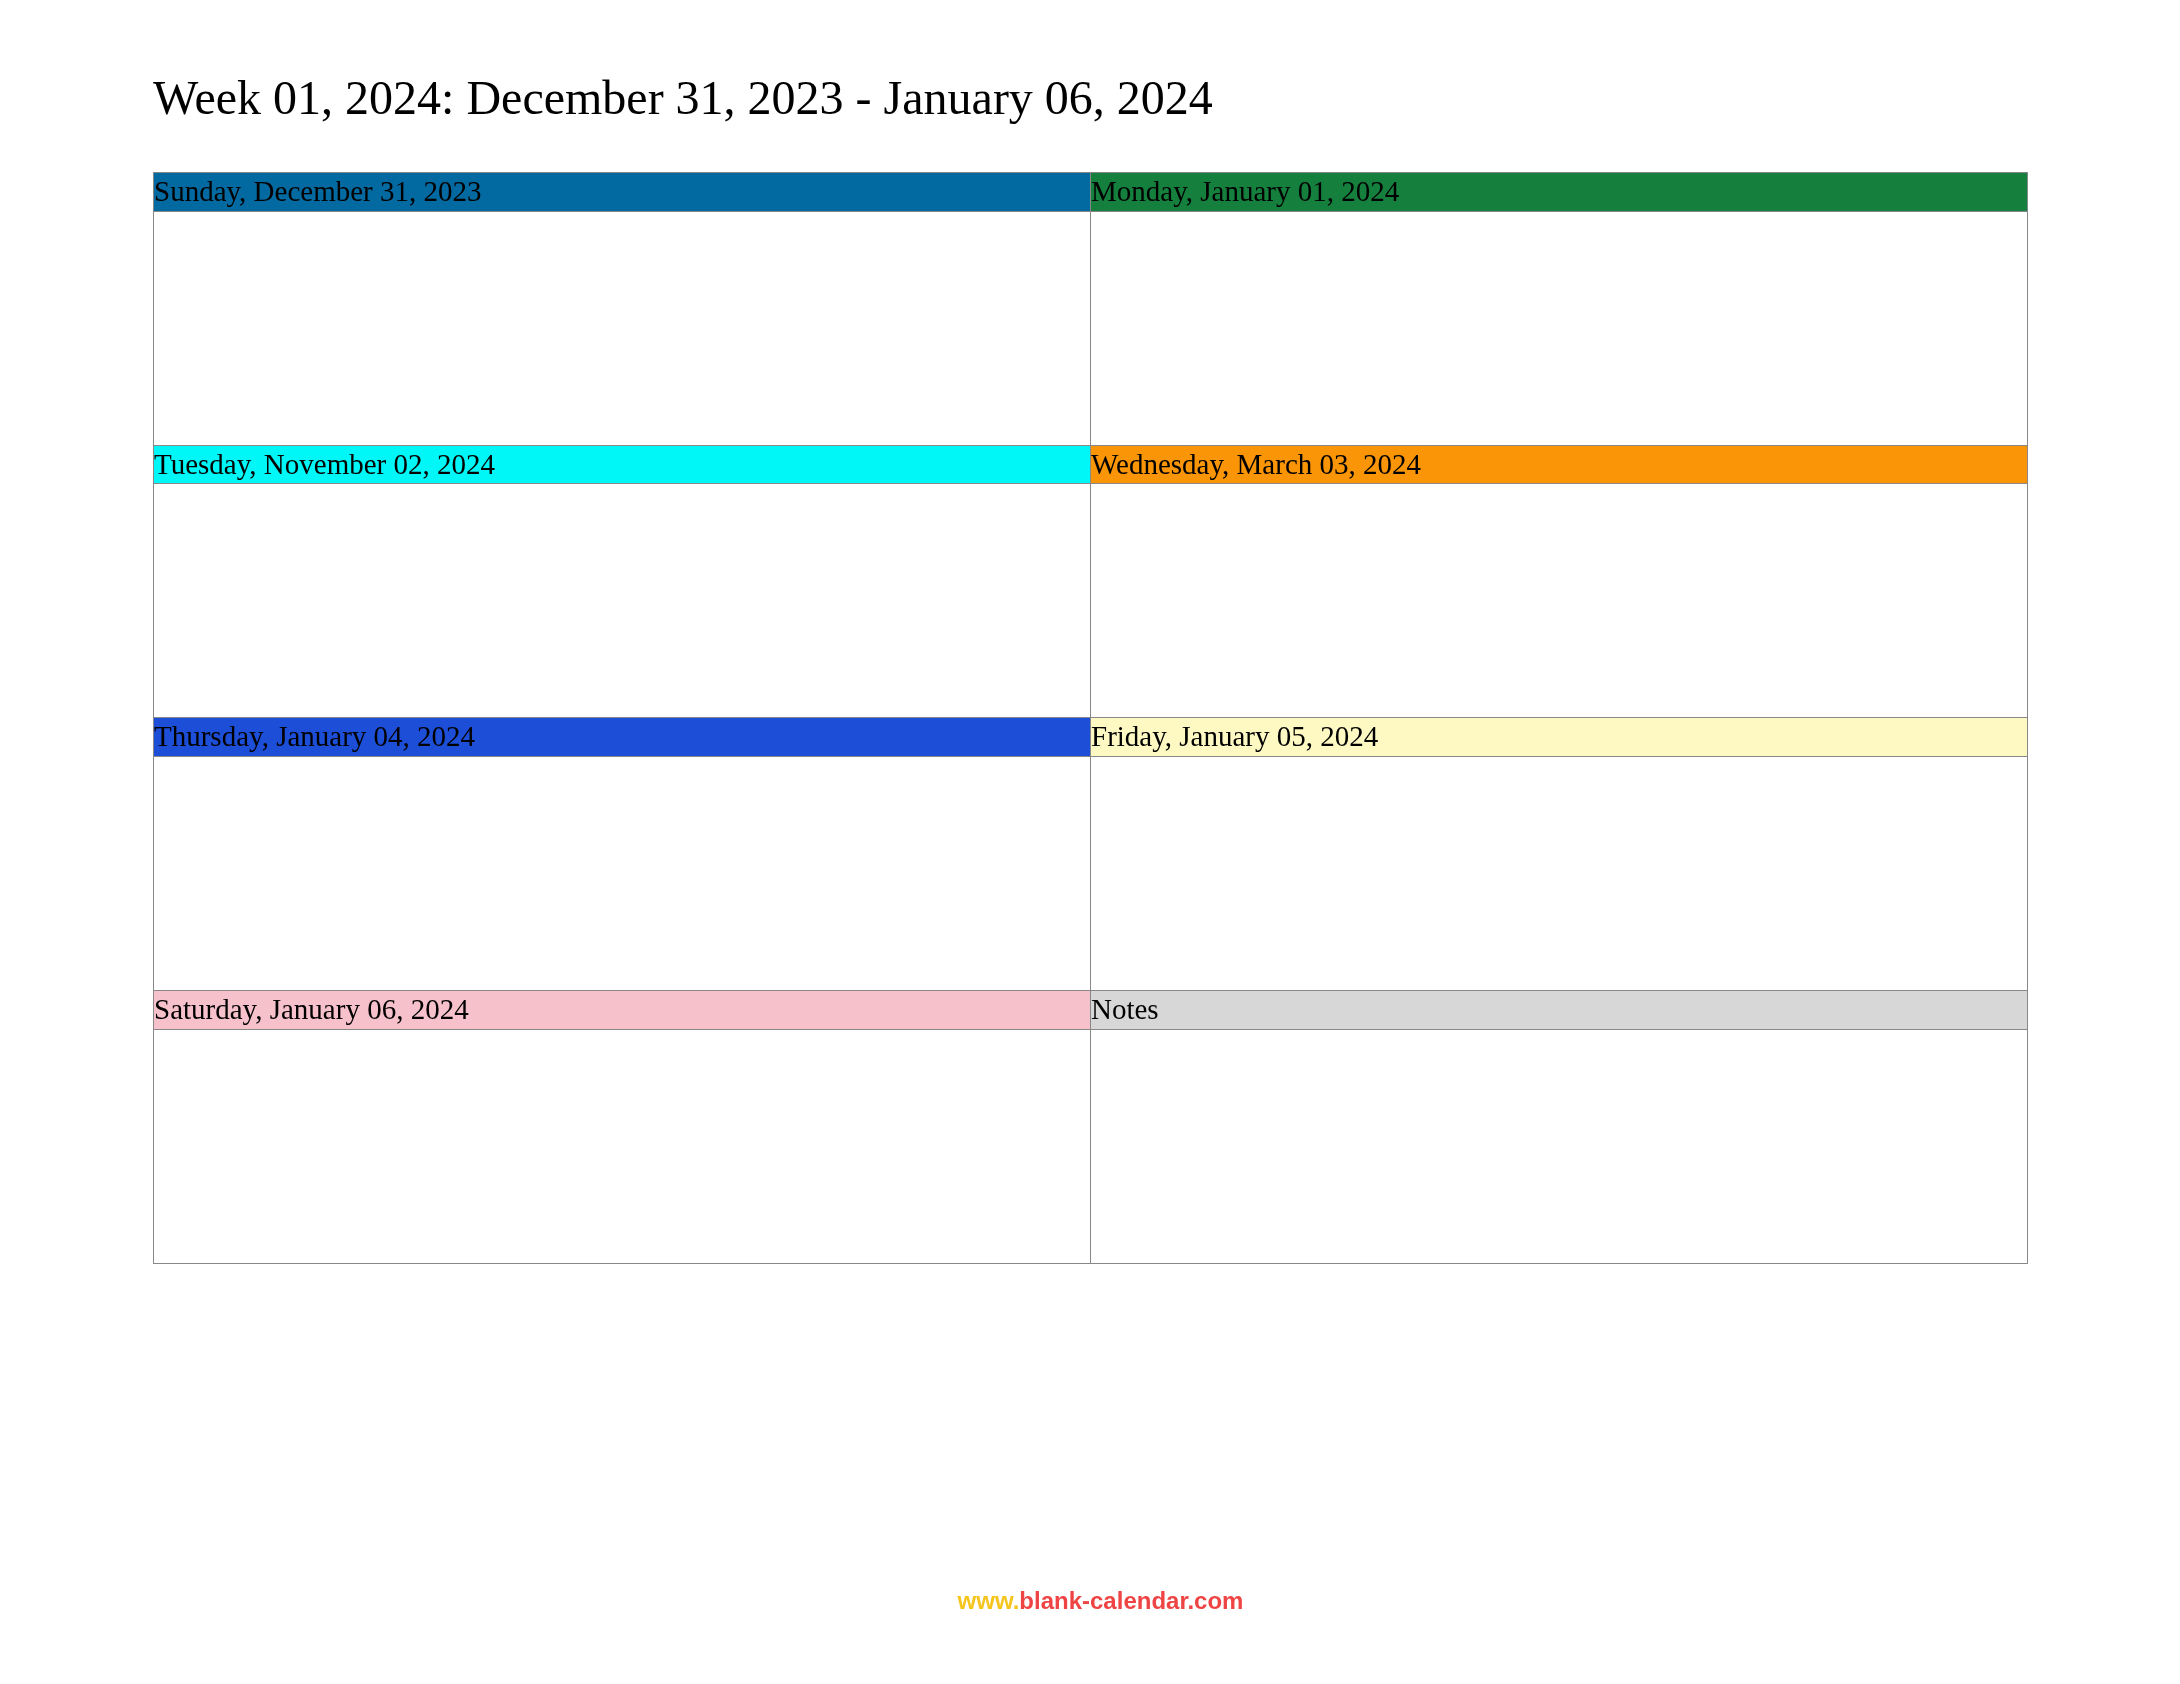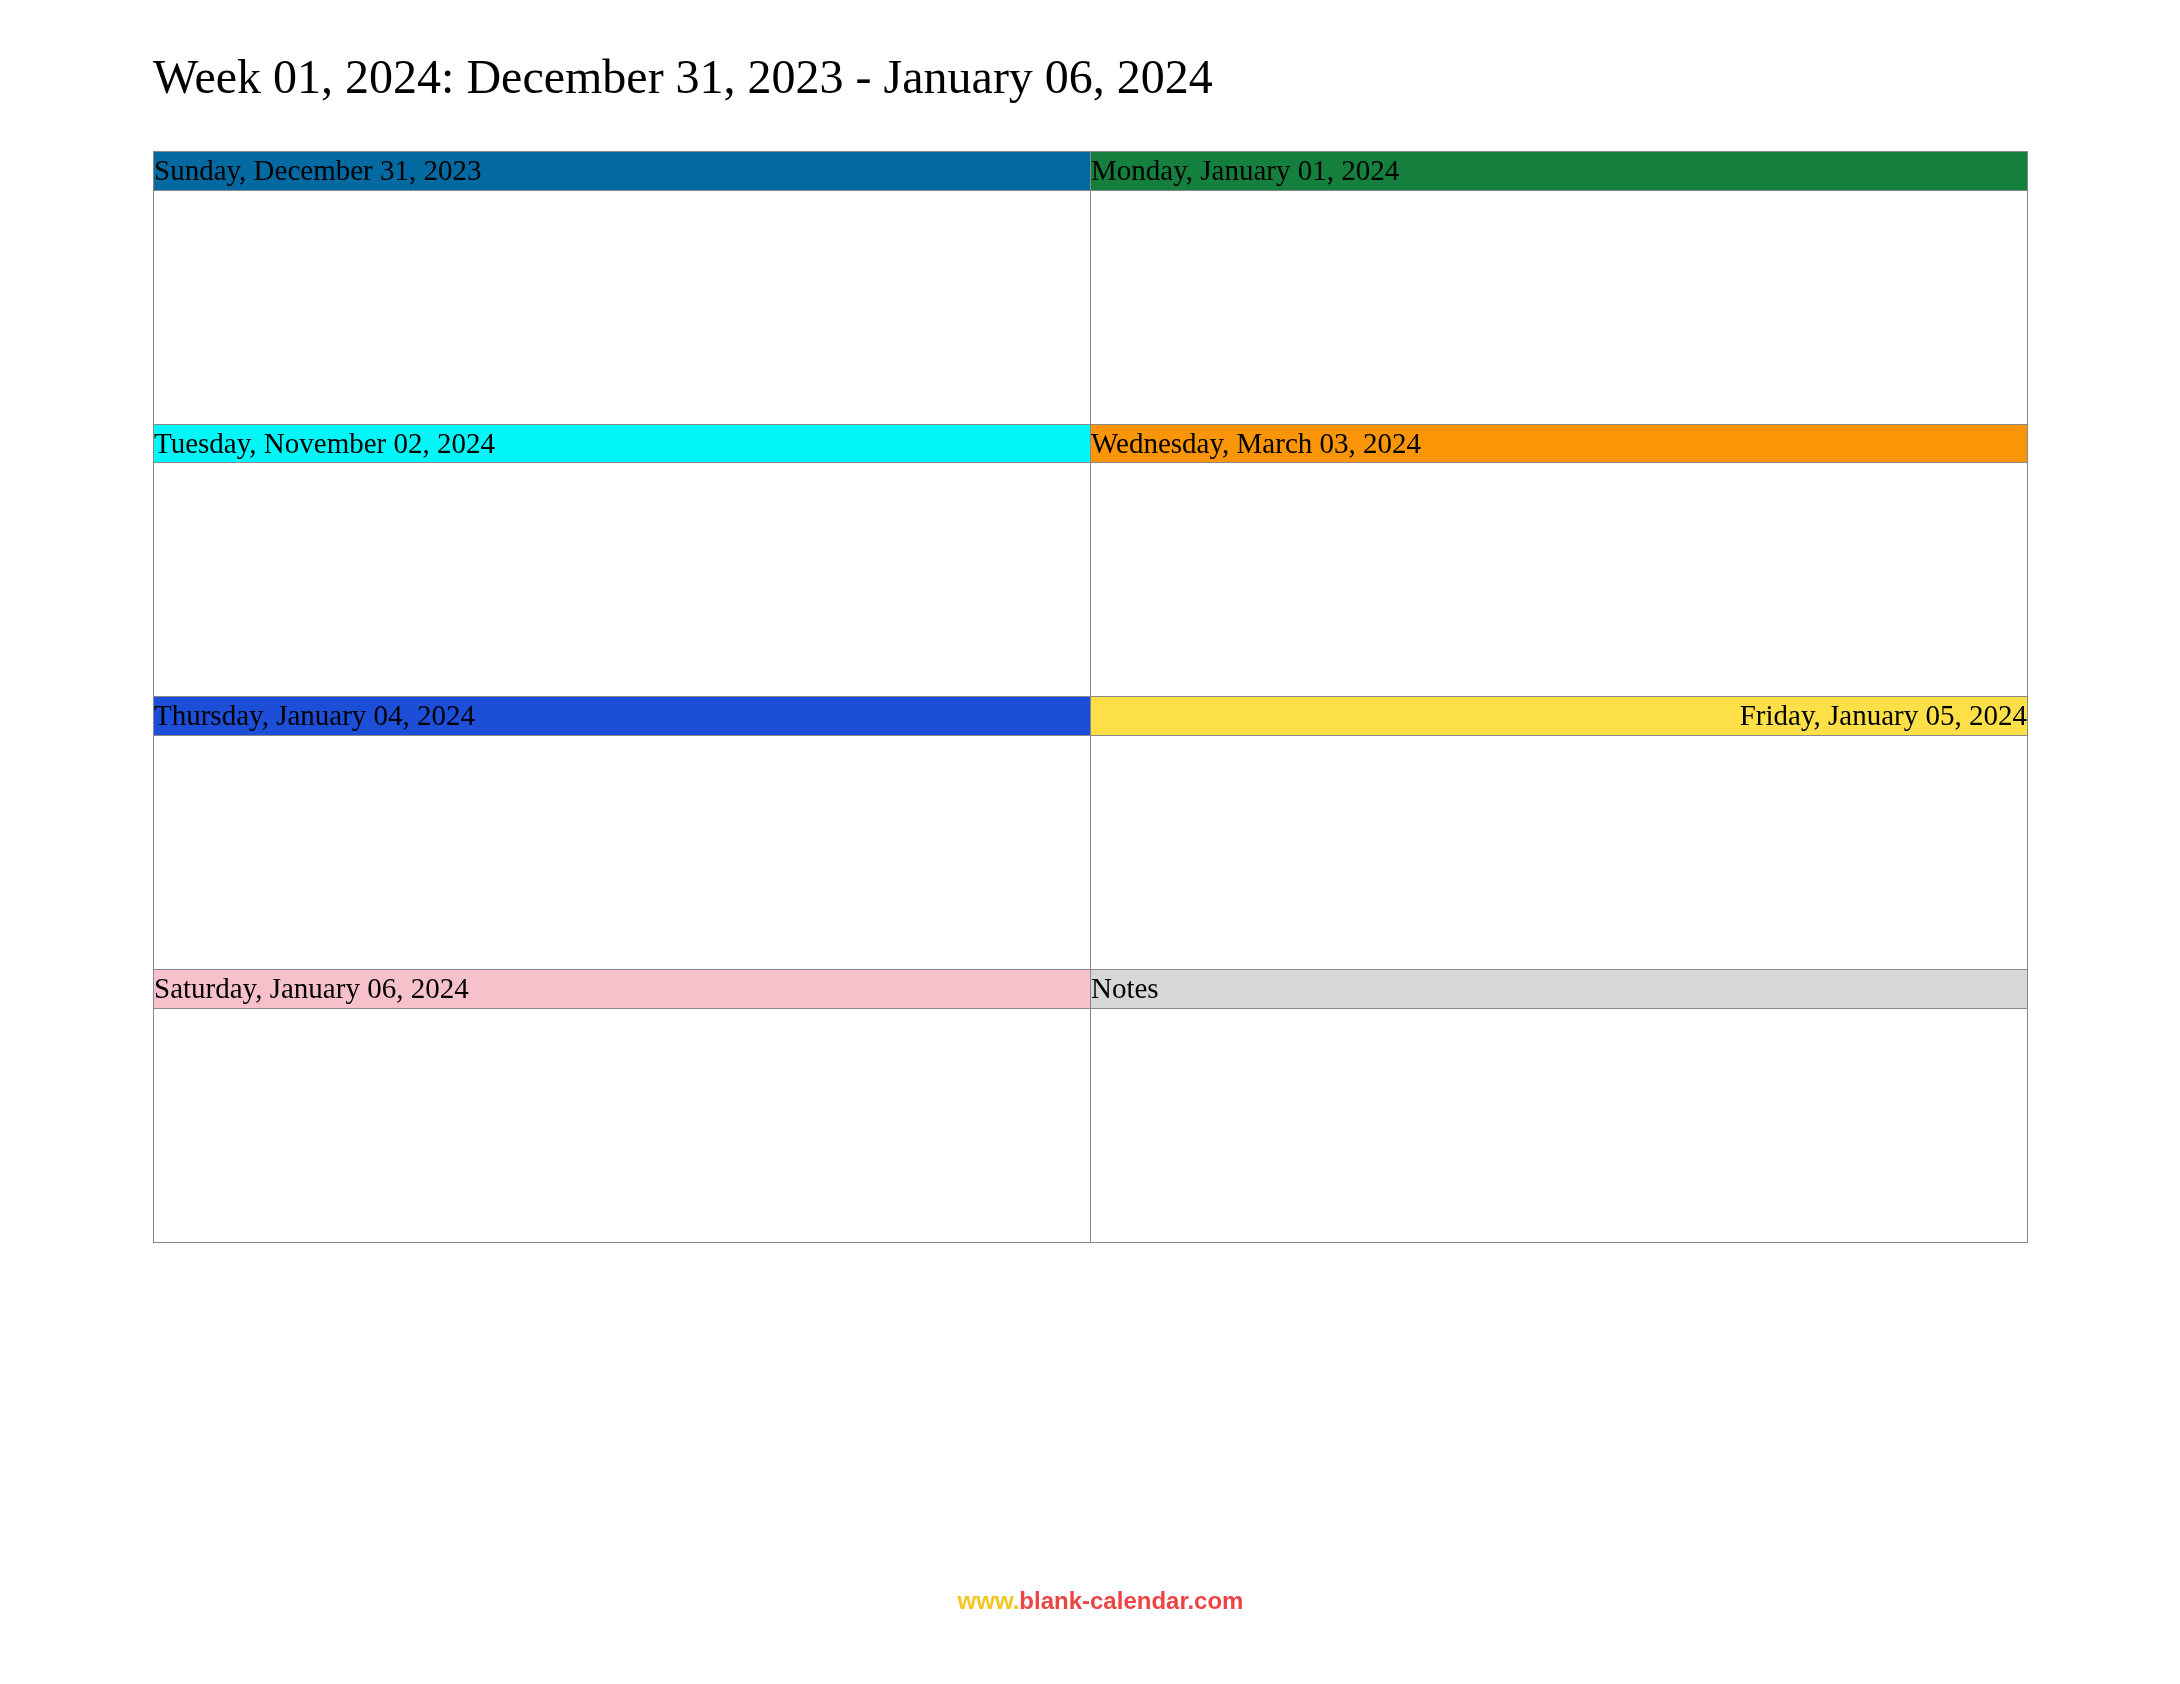--- a/index.html
+++ b/index.html
@@ -8,21 +8,21 @@
       padding: 0;
     }
     body {
       font-family: "Times New Roman", Times, serif;
       background: #ffffff;
       width: 2181px;
       height: 1685px;
       position: relative;
     }
     .page {
-      padding: 49px 153px 0 153px;
+      padding: 70px 153px 0 153px;
     }
     .title {
       font-size: 48px;
       font-weight: normal;
       color: #000;
       margin-bottom: 47px;
     }
     .calendar-grid {
       width: 100%;
       border-collapse: collapse;
@@ -41,21 +41,21 @@
     }
     .day-body {
       height: 234px;
       background: #fff;
     }
     .bg-mint   { background: #0369a1; }
     .bg-beige  { background: #15803d; }
     .bg-cyan   { background: #00f7f7; }
     .bg-orange { background: #f99507; }
     .bg-blue   { background: #1d4ed8; }
-    .bg-yellow { background: #fde047; text-align: right; }
+    .bg-yellow { background: #fef9c3; }
     .bg-pink   { background: #f7c1cb; }
     .bg-gray   { background: #d7d7d7; }
     .footer-link {
       position: absolute;
       left: 0;
       right: 0;
       bottom: 70px;
       text-align: center;
       font-family: Arial, Helvetica, sans-serif;
       font-size: 24px;

